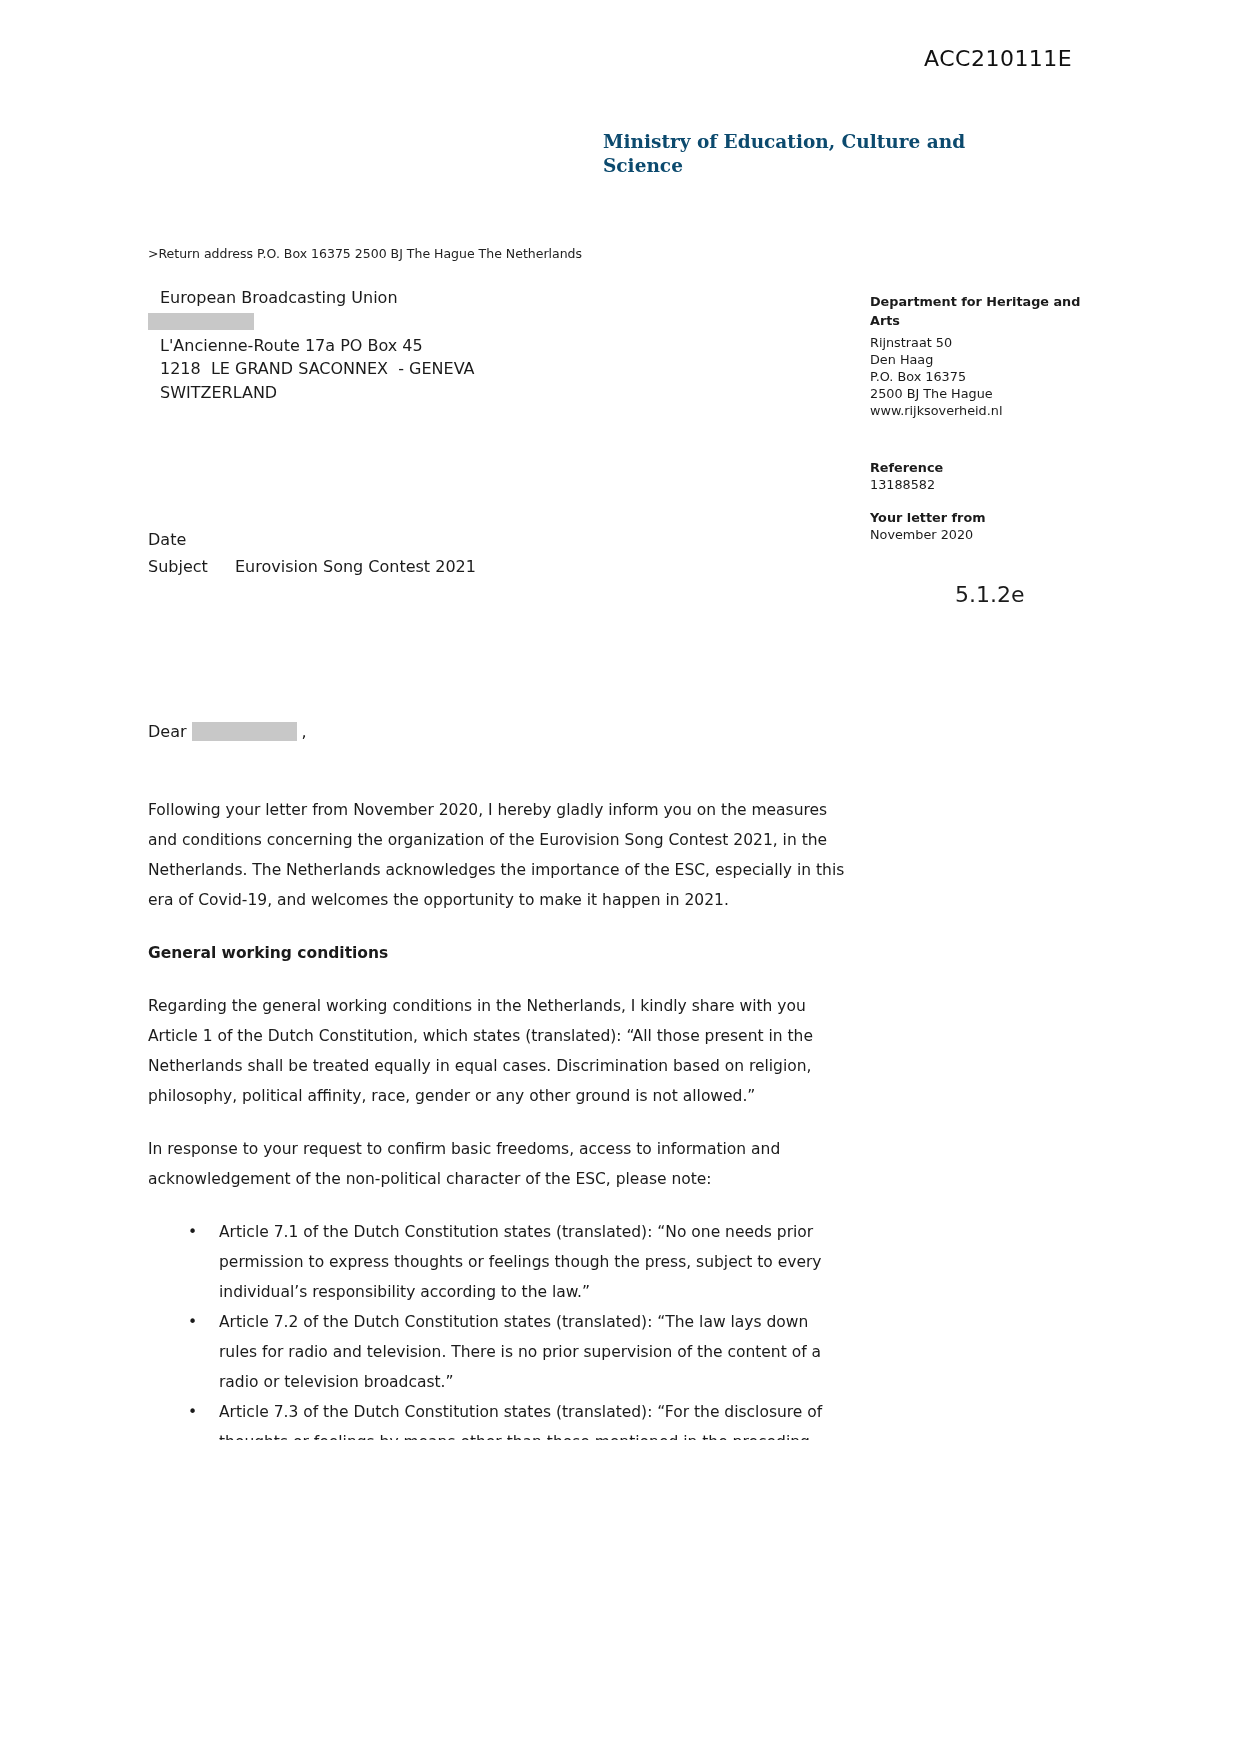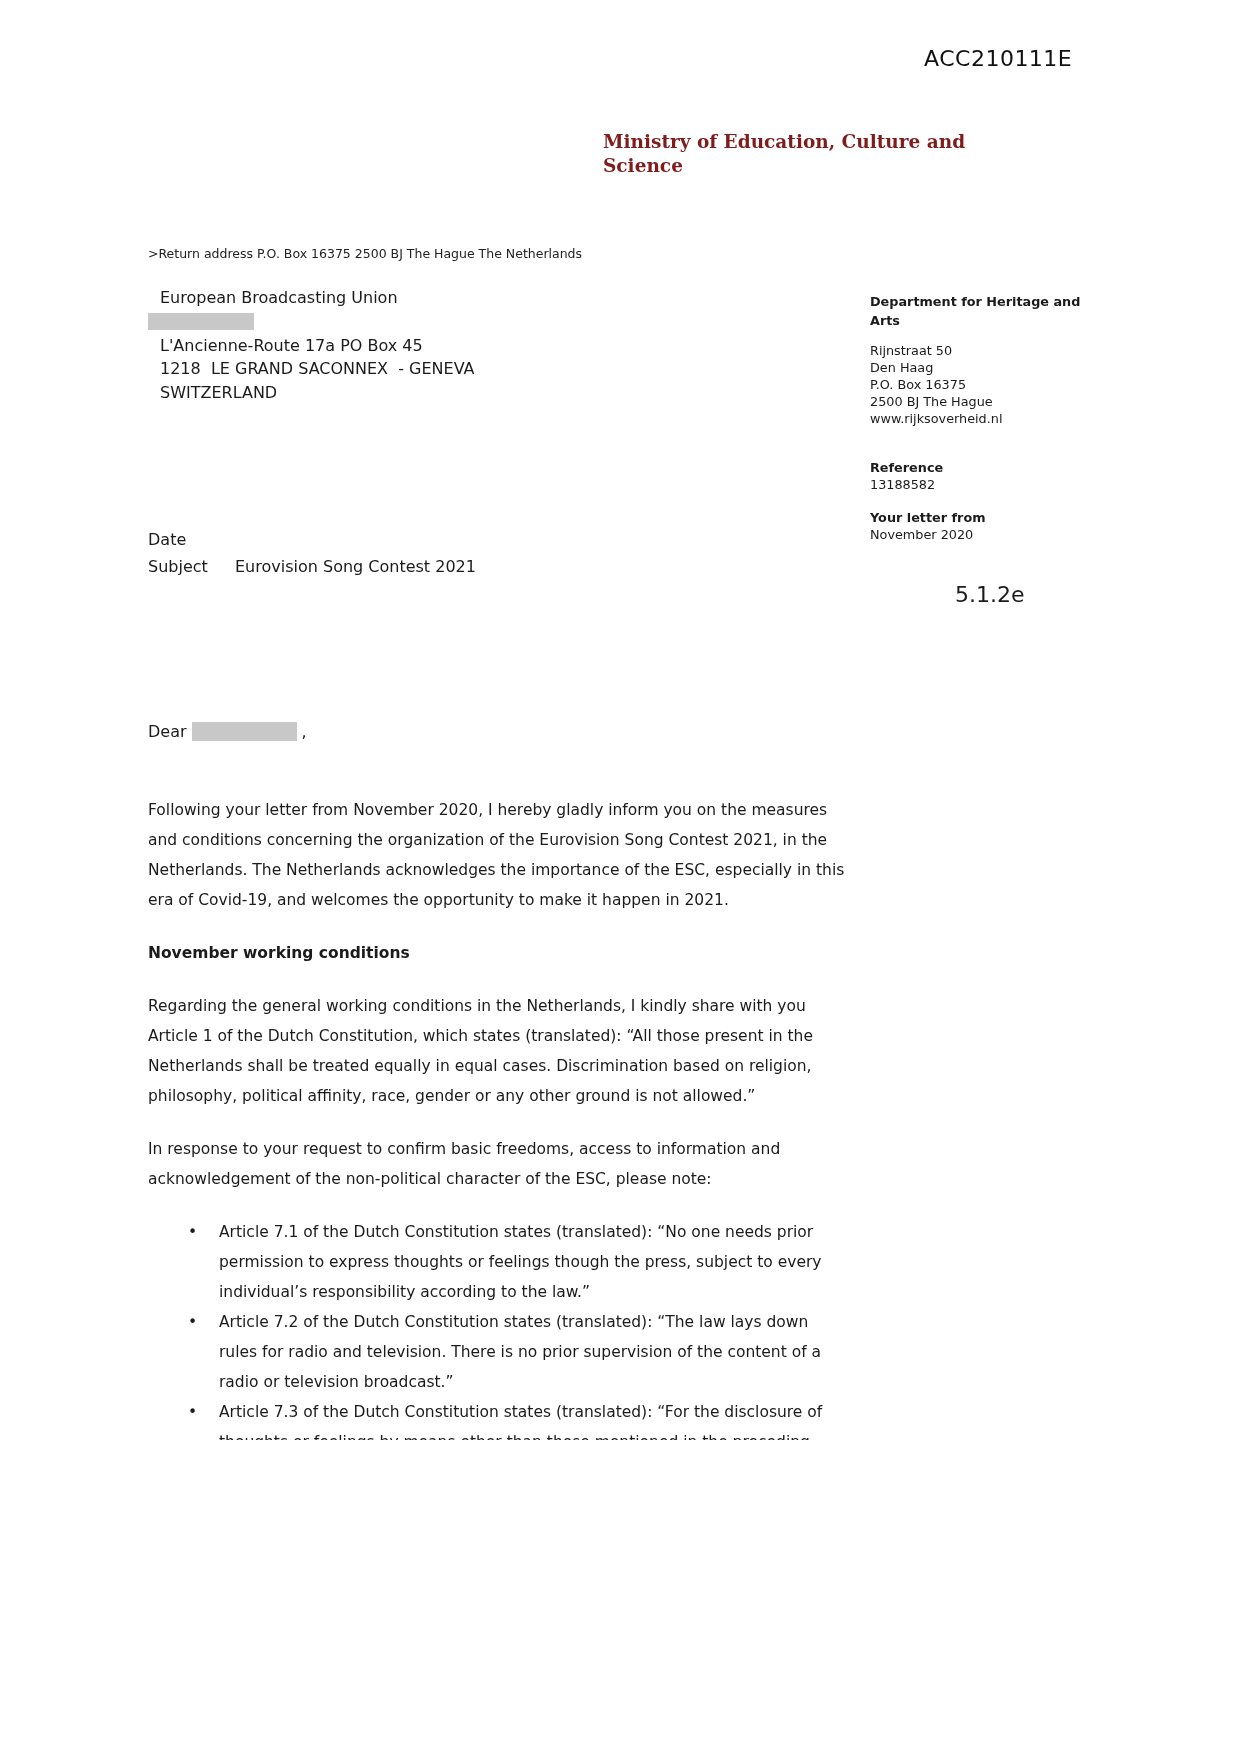--- a/index.html
+++ b/index.html
@@ -21,21 +21,21 @@
     color: #111111;
   }
   .ministry-logo {
     position: absolute;
     top: 130px;
     left: 603px;
     font-family: "DejaVu Serif", "Liberation Serif", serif;
     font-size: 18.5px;
     font-weight: 700;
     line-height: 24px;
-    color: #7f1d1d;
+    color: #0c4a6e;
   }
   .return-address {
     position: absolute;
     top: 246px;
     left: 148px;
     font-size: 12.5px;
     color: #222222;
     white-space: pre-wrap;
   }
   .recipient {
@@ -66,21 +66,21 @@
     left: 870px;
     width: 220px;
     font-size: 12.8px;
     line-height: 17px;
   }
   .sidebar-dept { top: 292px; }
   .sidebar-ref { top: 459px; }
   .sidebar-letter { top: 509px; }
   .sidebar-title { font-weight: 700; line-height: 19px; }
   .sidebar-title .t-line { display: block; }
-  .sidebar-address { margin-top: 12px; }
+  .sidebar-address { margin-top: 4px; }
   .sidebar-label { font-weight: 700; display: block; }
   .sidebar-value { display: block; }
   .meta-date {
     position: absolute;
     top: 530px;
     left: 148px;
     font-size: 16px;
   }
   .meta-subject {
     position: absolute;
@@ -191,21 +191,21 @@
   </div>
 
   <div class="classification">5.1.2e</div>
 
   <div class="salutation">
     <span>Dear</span><span class="redaction-inline"></span><span>,</span>
   </div>
 
   <div class="body-text">
     <p>Following your letter from November 2020, I hereby gladly inform you on the measures and conditions concerning the organization of the Eurovision Song Contest 2021, in the Netherlands. The Netherlands acknowledges the importance of the ESC, especially in this era of Covid-19, and welcomes the opportunity to make it happen in 2021.</p>
-    <h2>November working conditions</h2>
+    <h2>General working conditions</h2>
     <p>Regarding the general working conditions in the Netherlands, I kindly share with you Article 1 of the Dutch Constitution, which states (translated): “All those present in the Netherlands shall be treated equally in equal cases. Discrimination based on religion, philosophy, political affinity, race, gender or any other ground is not allowed.”</p>
     <p>In response to your request to confirm basic freedoms, access to information and acknowledgement of the non-political character of the ESC, please note:</p>
     <ul class="bullets">
       <li>Article 7.1 of the Dutch Constitution states (translated): “No one needs prior permission to express thoughts or feelings though the press, subject to every individual’s responsibility according to the law.”</li>
       <li>Article 7.2 of the Dutch Constitution states (translated): “The law lays down rules for radio and television. There is no prior supervision of the content of a radio or television broadcast.”</li>
       <li>Article 7.3 of the Dutch Constitution states (translated): “For the disclosure of thoughts or feelings by means other than those mentioned in the preceding paragraphs, no one needs prior permission for the content thereof, except for everyone's responsibility under the law. The law may regulate screening of content for the protection of morality to persons under the age of sixteen.”</li>
     </ul>
   </div>
 
   <div class="page-footer">Page 8 of 3</div>

